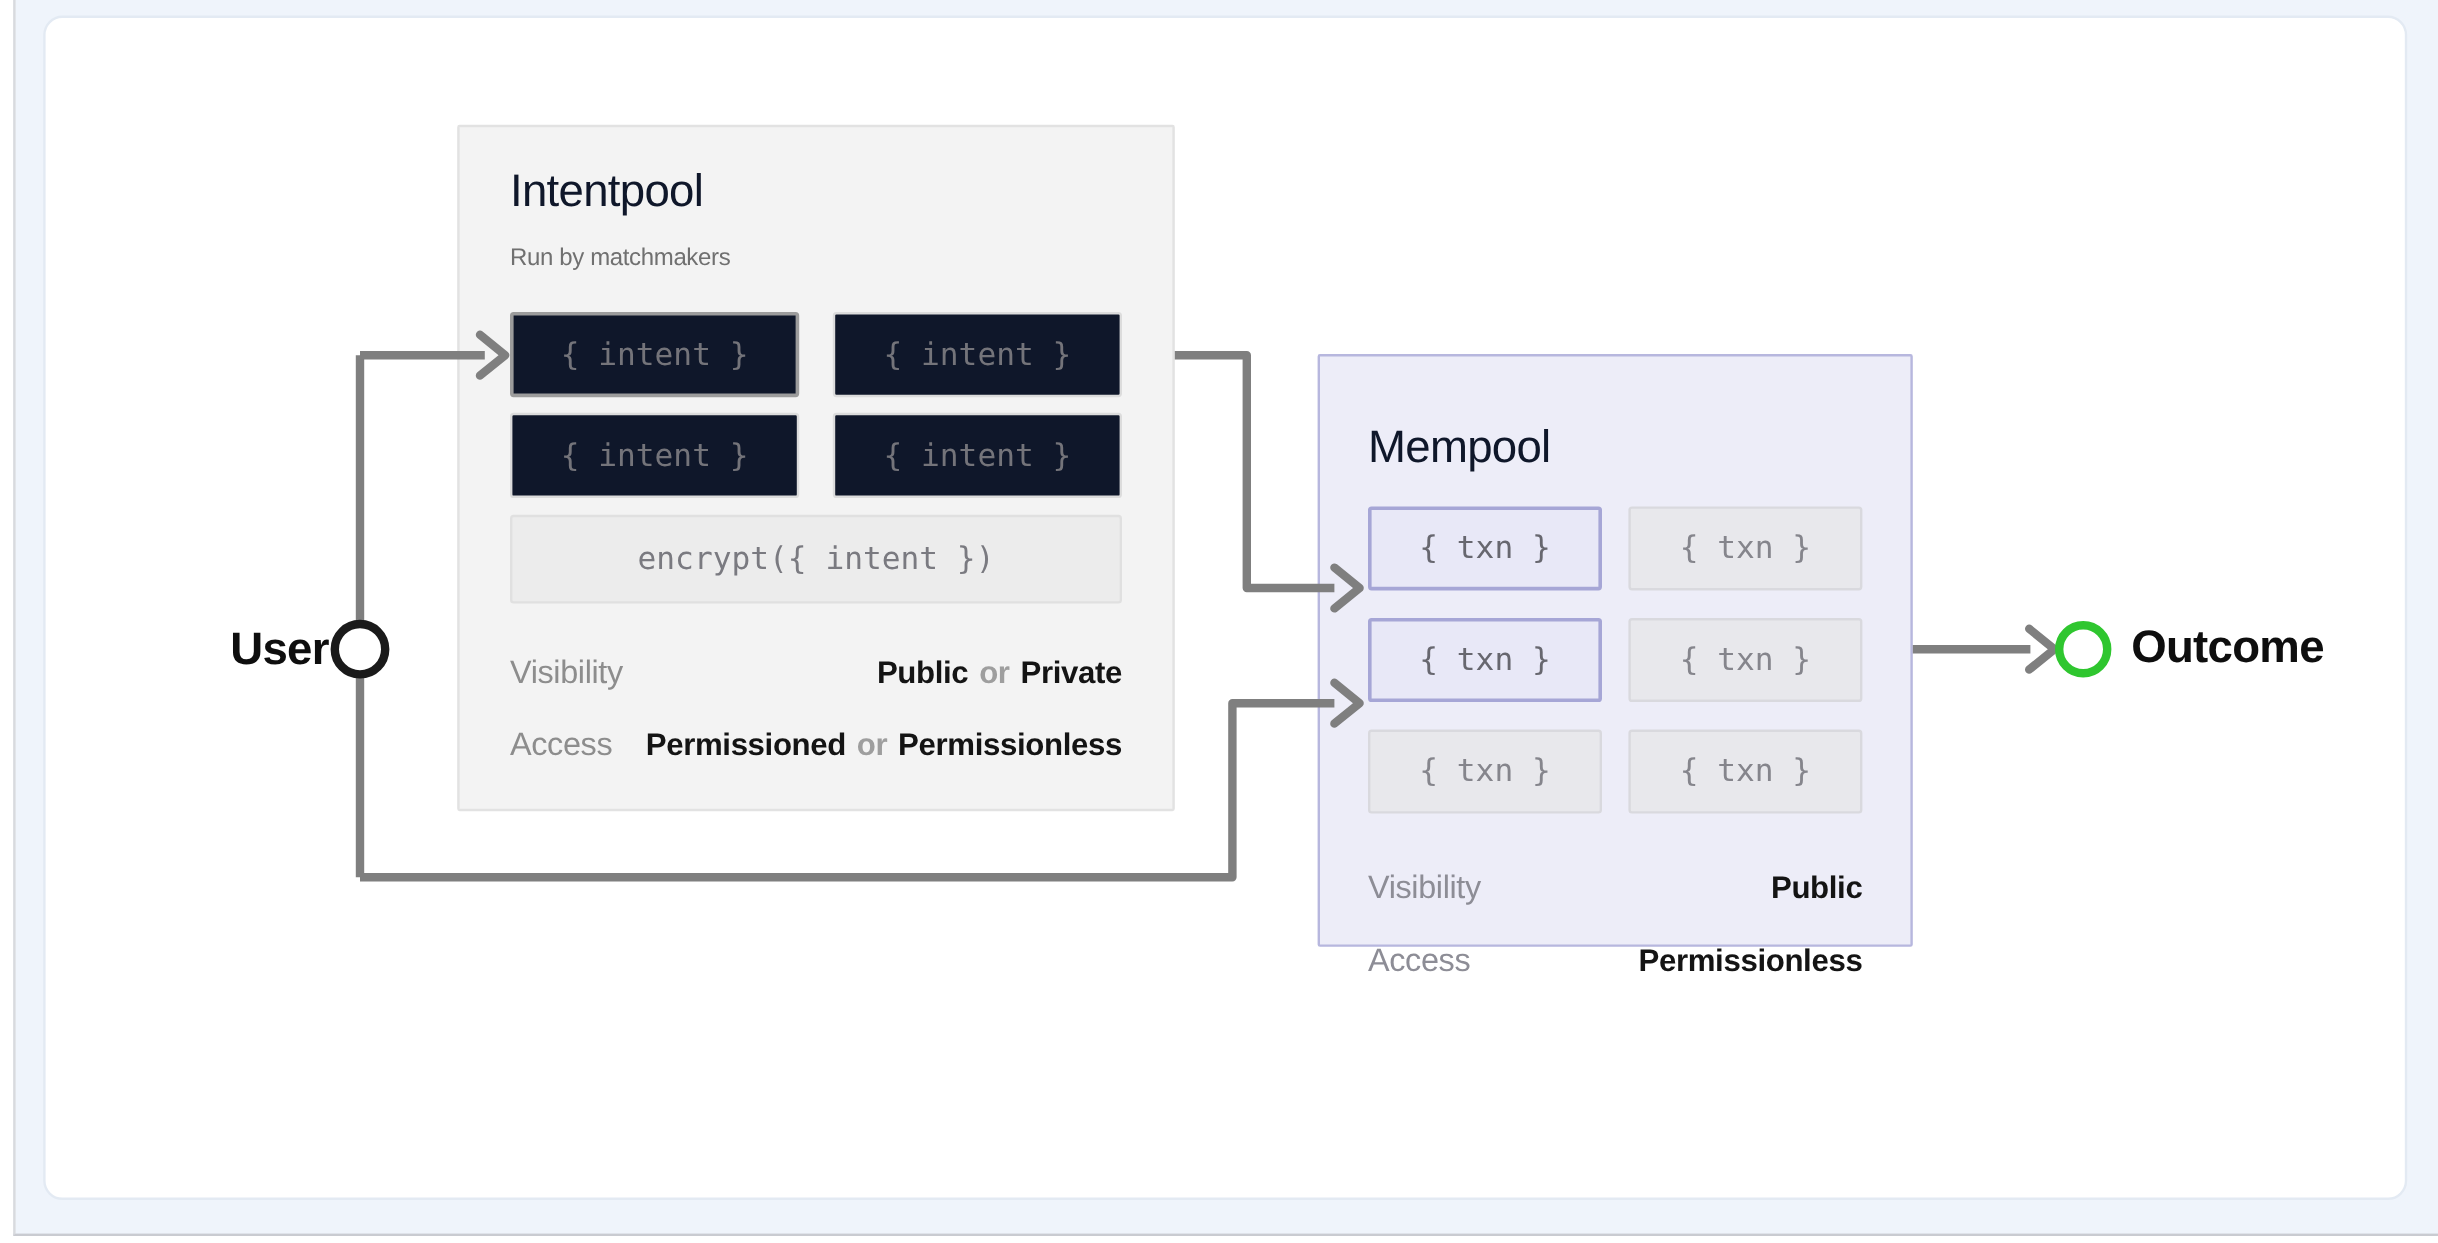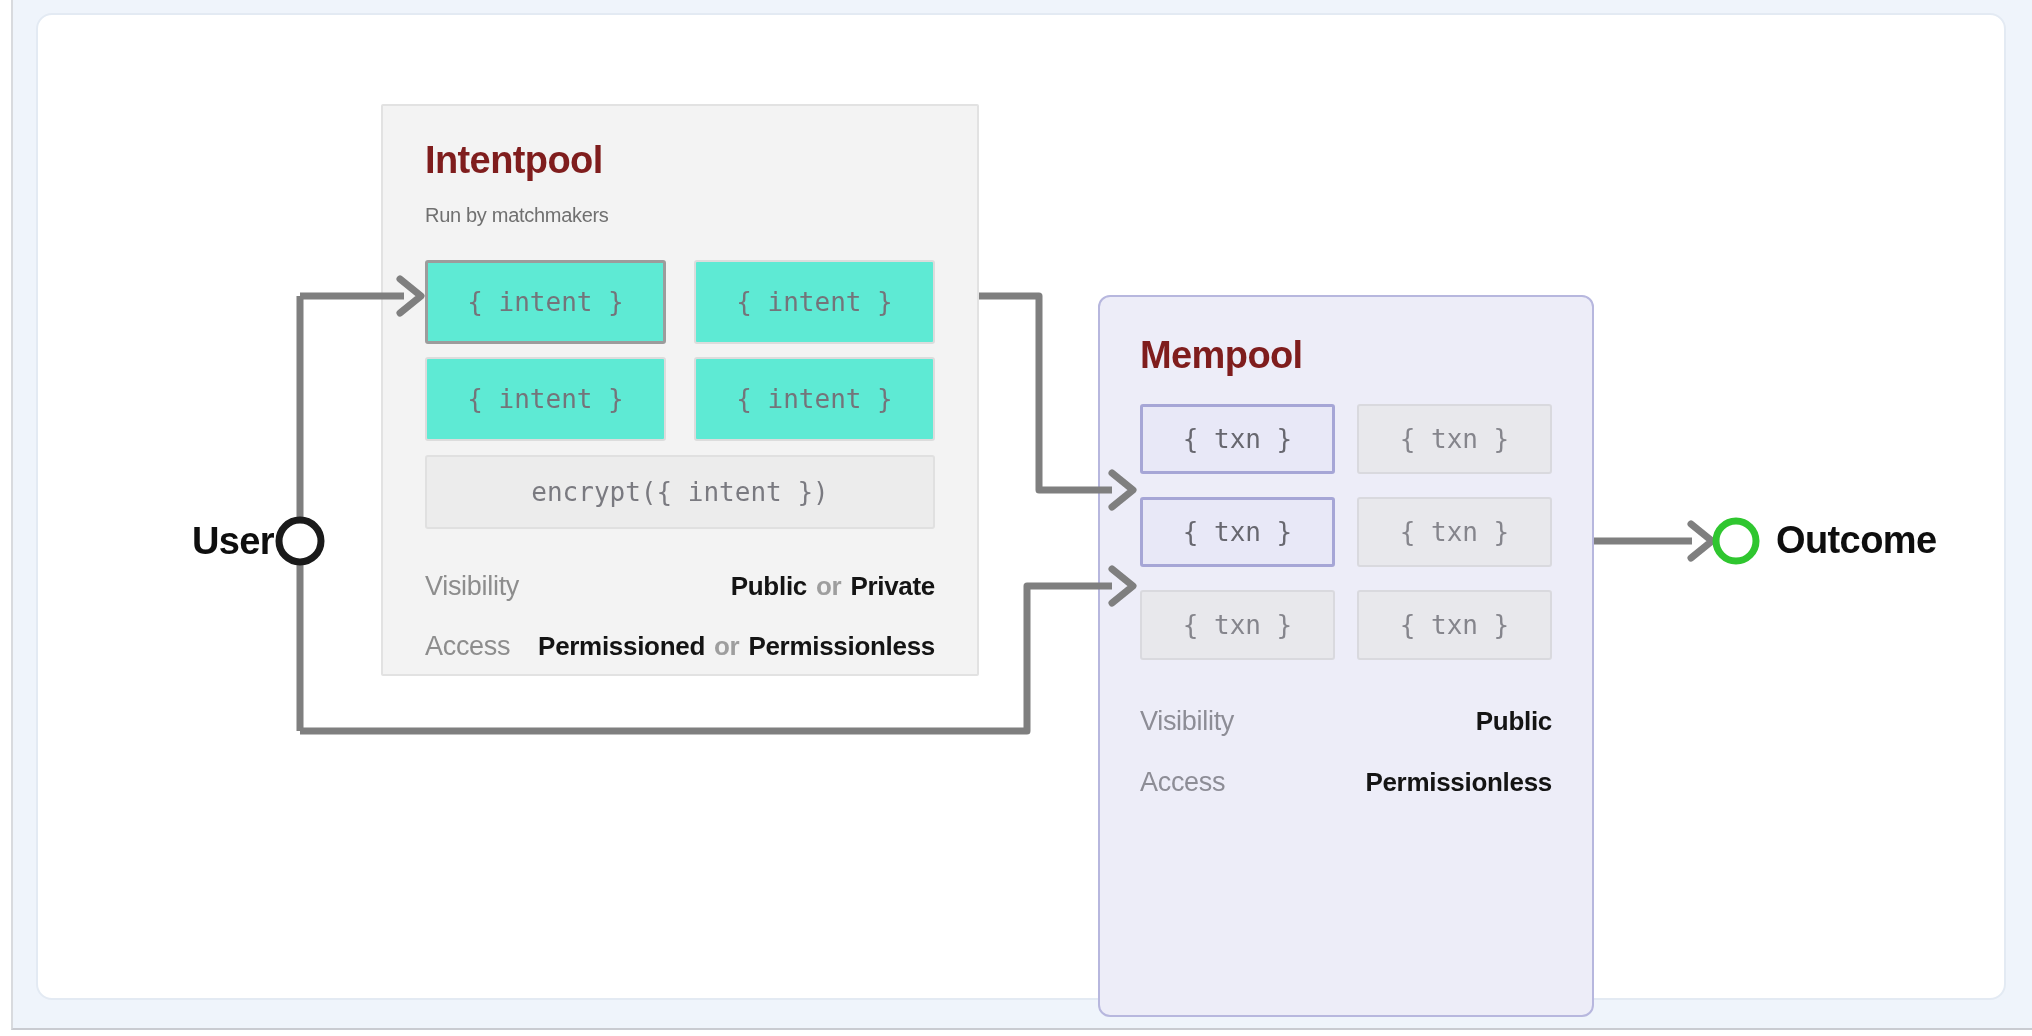--- a/index.html
+++ b/index.html
@@ -8,40 +8,40 @@
 
   
   .panel { position:absolute; left:11px; top:0; width:2021px; height:1030px;
            background:#eff4fb; border-left:2px solid #d8dade; border-bottom:2px solid #c9cbd1; }
   .card  { position:absolute; left:36px; top:13px; width:1970px; height:987px;
            background:#ffffff; border:2px solid #e3eaf3; border-radius:16px; }
 
   
   .ip { position:absolute; left:381px; top:104px; width:598px; height:572px;
         background:#f3f3f3; border:2px solid #e2e2e2; border-radius:2px; padding:30px 42px 0; }
-  .box-title { font-size:38px; font-weight:700; color:#7f1d1d; letter-spacing:-0.6px; line-height:48px; }
+  .box-title { font-size:38px; font-weight:400; color:#0f172a; letter-spacing:-0.6px; line-height:48px; }
   .box-sub   { font-size:20px; color:#707070; line-height:34px; margin-top:14px; letter-spacing:-0.3px; }
   .ip-chips  { margin-top:28px; display:grid; grid-template-columns:1fr 1fr; column-gap:28px; row-gap:13px; }
-  .chip { height:84px; display:flex; align-items:center; justify-content:center;
-          background:#5eead4; border:2px solid #dcdcdc; border-radius:3px;
+  .chip { height:71px; display:flex; align-items:center; justify-content:center;
+          background:#0f172a; border:2px solid #dcdcdc; border-radius:3px;
           font-family:"DejaVu Sans Mono", monospace; font-size:26px; color:#74747a; }
   .chip.hl { border:3px solid #9c9c9c; }
   .encrypt { margin-top:14px; height:74px; display:flex; align-items:center; justify-content:center;
              background:#ececec; border:2px solid #e0e0e0; border-radius:3px;
              font-family:"DejaVu Sans Mono", monospace; font-size:26px; color:#7a7a80; }
   .kv  { display:flex; justify-content:space-between; align-items:baseline; line-height:32px; }
   .kv .k { font-size:27px; color:#8d8d8d; letter-spacing:-0.3px; }
   .kv .v { font-size:26px; color:#141414; font-weight:600; letter-spacing:-0.3px; display:inline-flex; gap:9px; }
   .kv .v .or { color:#9e9e9e; font-weight:700;text-align:center; }
   .ip .kv1 { margin-top:41px; }
   .ip .kv2 { margin-top:28px; }
 
   
-  .mp { position:absolute; left:1098px; top:295px; width:496px; height:722px;
-        background:#ededf8; border:2px solid #b7b7de; border-radius:12px; padding:34px 40px 0; }
+  .mp { position:absolute; left:1098px; top:295px; width:496px; height:494px;
+        background:#ededf8; border:2px solid #b7b7de; border-radius:2px; padding:52px 40px 0; }
   .mp-chips { margin-top:25px; display:grid; grid-template-columns:1fr 1fr; column-gap:22px; row-gap:23px; }
   .chip.txn-hl   { height:70px; background:#e8e8f7; border:3px solid #a6a6d6; color:#67676f; }
   .chip.txn-gray { height:70px; background:#e8e8ec; border:2px solid #d9d9de; color:#85858c; }
   .mp .kv .k { color:#8d8d96; }
   .mp .kv1 { margin-top:45px; }
   .mp .kv2 { margin-top:29px; }
 
   
   .node-label { position:absolute; font-size:38px; font-weight:700; color:#0e0e0e; letter-spacing:-0.6px; }
   .user-label    { left:132px; top:520px; width:142px; text-align:right; }

